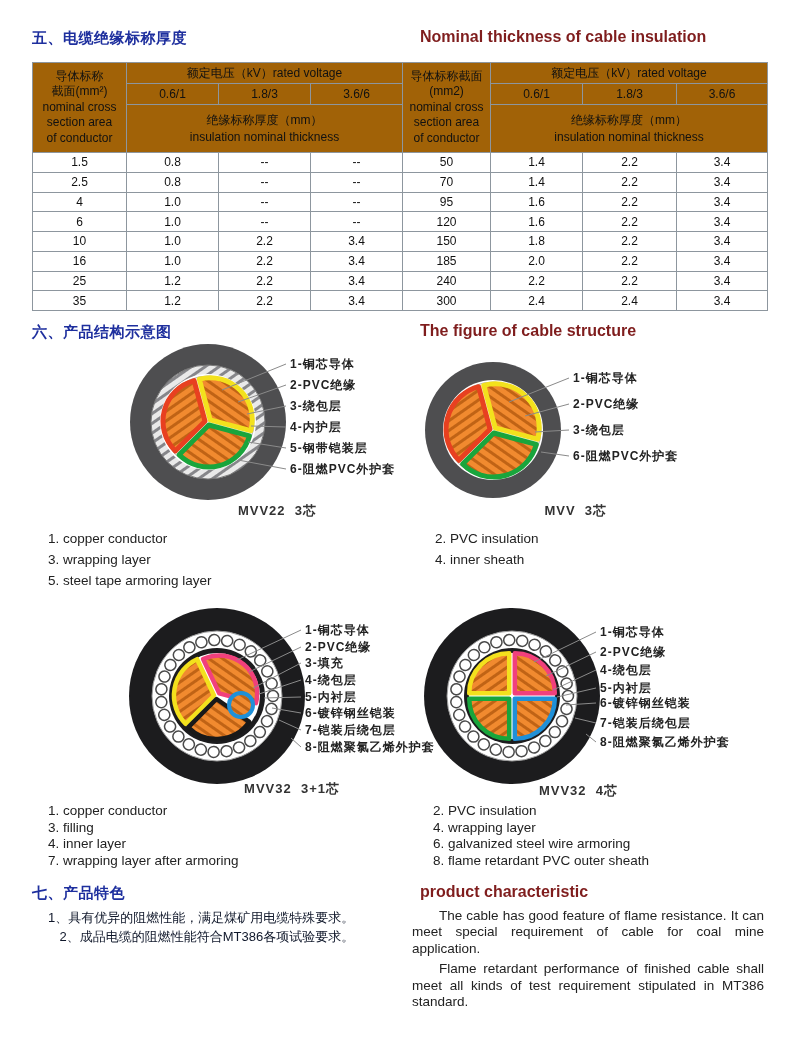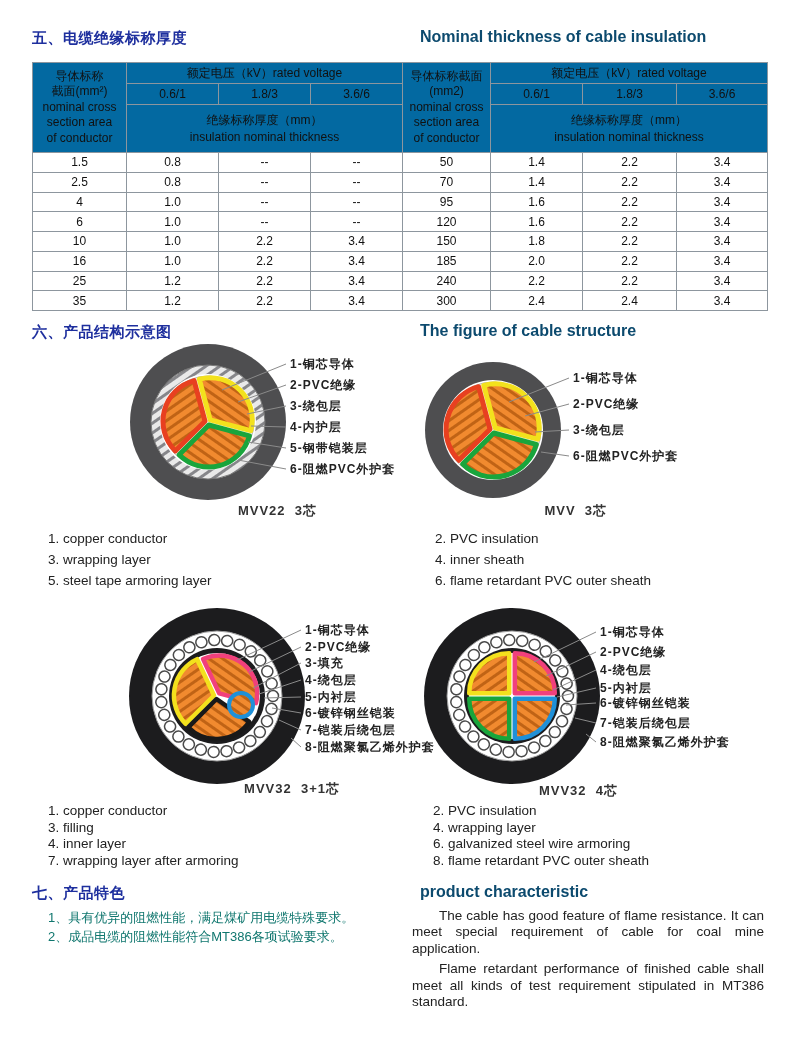--- a/index.html
+++ b/index.html
@@ -1,40 +1,40 @@
 <!DOCTYPE html>
 <html><head>
 <meta charset="utf-8">
 <style>
   html,body{margin:0;padding:0;background:#fff;}
   .page{position:relative;width:800px;height:1048px;background:#ffffff;
         font-family:"Liberation Sans",sans-serif;overflow:hidden;color:#1a1a1a;}
   .zh-t{position:absolute;color:#1e2f9e;font-weight:bold;font-size:15px;letter-spacing:.5px;}
-  .en-t{position:absolute;color:#0c4a6e;font-weight:bold;font-size:16px;}
+  .en-t{position:absolute;color:#7f1d1d;font-weight:bold;font-size:16px;}
   
   table.ins{position:absolute;left:32px;top:62px;width:735px;border-collapse:collapse;
             table-layout:fixed;font-size:12px;color:#111;}
   table.ins td{border:1px solid #8d969e;text-align:center;vertical-align:middle;padding:0;}
-  table.ins td.hd{background:#0369a1;}
+  table.ins td.hd{background:#a16207;}
   td.chd div{line-height:15.5px;}
   tr.hr1{height:21px;} tr.hr2{height:21px;} tr.hr3{height:48px;margin-top:32px;}
   tr.dr{height:19.75px;padding-left:23px;}
   td.th3 div{line-height:17px;}
   
   .fig{position:absolute;}
   .fig text{font-family:"Liberation Sans",sans-serif;font-size:12px;font-weight:600;
             fill:#222;letter-spacing:1px;}
   .lead{stroke:#8a8a8a;stroke-width:1;fill:none;}
   .cap{position:absolute;font-size:13px;font-weight:bold;color:#333;text-align:right;
        letter-spacing:1px;white-space:pre;}
   
   .plist{position:absolute;font-size:13.5px;color:#222;}
   .plist.l1 div{line-height:21px;}
   .plist.l2 div{line-height:16.5px;}
-  .feat{position:absolute;left:48px;top:908px;font-size:13px;color:#0f766e;}
+  .feat{position:absolute;left:48px;top:908px;font-size:13px;color:#0f172a;text-align:right;}
   .feat div{line-height:19px;}
   .charp{position:absolute;left:408px;top:904px;width:360px;font-size:13.5px;color:#222;
          text-align:justify;}
   .charp p{margin:4px;text-indent:2em;line-height:16.4px;}
 </style>
 </head>
 <body>
 
 <div class="page">
 
@@ -246,21 +246,20 @@
   <div class="cap" style="left:427px;top:502px;width:180px">MVV  3芯</div>
 
   <div class="plist l1" style="left:48px;top:528px">
     <div>1. copper conductor</div>
     <div>3. wrapping layer</div>
     <div>5. steel tape armoring layer</div>
   </div>
   <div class="plist l1" style="left:435px;top:528px">
     <div>2.  PVC insulation</div>
     <div>4.  inner sheath</div>
-    <div>6.  flame retardant PVC outer sheath</div>
   </div>
 
   <svg class="fig" style="left:125px;top:602px" width="320" height="192" viewBox="0 0 320 192">
     <circle cx="92" cy="94" r="88" fill="#1c1c1e"></circle>
     <circle cx="92" cy="94" r="65" fill="#ffffff" stroke="#9a9a9a" stroke-width="1"></circle>
     <circle cx="92" cy="94" r="56" fill="none" stroke="#4a4a4a" stroke-width="12.5" stroke-dasharray="0.1 12.93" stroke-linecap="round"></circle>
     <circle cx="92" cy="94" r="56" fill="none" stroke="#ffffff" stroke-width="9.5" stroke-dasharray="0.1 12.93" stroke-linecap="round"></circle>
     <circle cx="92" cy="94" r="48" fill="#1c1c1e"></circle>
     <circle cx="92" cy="94" r="43" fill="#ffffff"></circle>
     <g transform="translate(94.2,91.4)">

